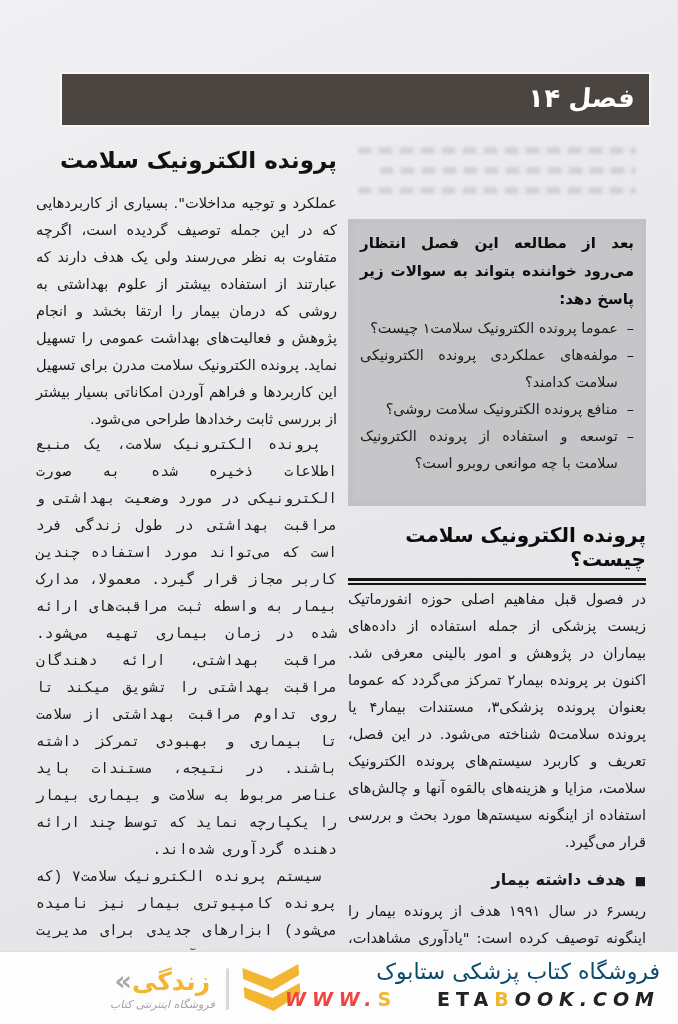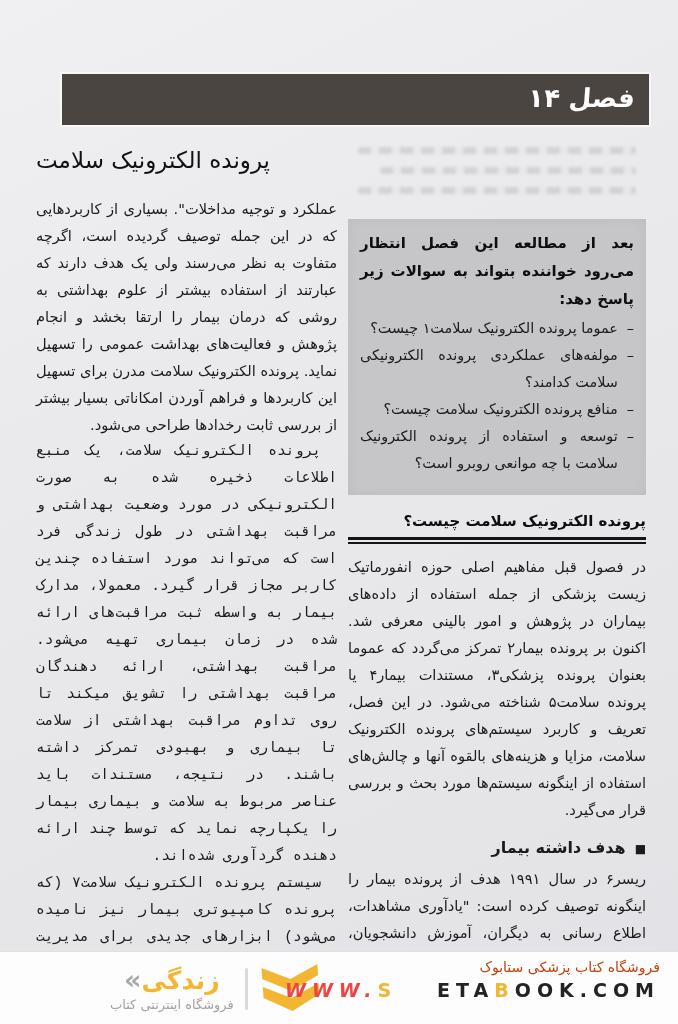--- a/index.html
+++ b/index.html
@@ -13,58 +13,58 @@
     position:absolute; left:62px; right:29px; top:74px; height:51px;
     background:#4a4540; display:flex; align-items:center; justify-content:flex-end;
     box-shadow:0 0 0 2px rgba(255,255,255,.55);
   }
   .chapter-label {
     color:#fff; font-weight:bold; font-size:26px; padding:0 14px 4px 0;
     direction:rtl; transform:skewX(-4deg); letter-spacing:1px;
   }
   
   .col-left { position:absolute; left:36px; top:147px; width:301px; direction:rtl; }
-  .col-title { margin:0 0 22px 0; font-size:23px; font-weight:normal; text-align:left; color:#111; }
+  .col-title { margin:0 0 16px 0; font-size:23px; font-weight:bold; text-align:right; color:#111; }
   .para { margin:0; font-size:14.6px; line-height:27px; text-align:justify; text-justify:inter-word; }
   .para.indent { text-indent:16px;font-family:Liberation Mono, monospace; }
   
   .col-right { position:absolute; left:348px; top:134px; width:298px; direction:rtl; }
   .bleed { height:64px; margin:0 4px 8px; opacity:.5; }
   .bleed-line {
     height:7px; margin:13px 6px 0; border-radius:3px; filter:blur(1.6px);
     background:repeating-linear-gradient(90deg, rgba(110,110,122,.38) 0 13px, rgba(110,110,122,.06) 13px 21px);
   }
   .bleed-line.w2 { margin-left:28px; }
-  .objectives-box { background:#c6c5c7; padding:10px 12px 18px; box-shadow:inset 0 0 12px rgba(0,0,0,.05); }
+  .objectives-box { background:#c6c5c7; padding:10px 12px 29px; box-shadow:inset 0 0 12px rgba(0,0,0,.05); }
   .obj-intro { margin:0; font-weight:bold; font-size:15px; line-height:28px; text-align:justify; color:#0e0e10; }
   .obj-list { list-style:none; margin:2px 0 0; padding:0; }
   .obj-list li { display:flex; gap:9px; font-size:14.4px; line-height:27px; }
   .obj-list .dash { flex:0 0 auto; }
   .obj-list .qtext { flex:1 1 auto; text-align:justify; }
-  .section-heading { margin:17px 0 0; font-size:15px; font-weight:bold; color:#0d0d0f; }
+  .section-heading { margin:17px 0 0; font-size:20px; font-weight:bold; color:#0d0d0f; }
   .double-rule { margin-top:7px; height:2px; border-top:3px solid #151515; border-bottom:2px solid #151515; }
-  .section-para { margin-top:9px; }
+  .section-para { }
   .subsection-heading { margin:15px 0 0; display:flex; align-items:center; gap:9px; font-size:16px; font-weight:bold; }
   .sq { font-size:12px; line-height:1; transform:translateY(1px); }
   .subsection-para { margin-top:8px; }
   .footnotes-wrap { direction:ltr; margin-top:13px; }
   .footnote-rule { width:212px; border-top:2px solid #1c1c1c; margin:0 0 4px; }
   .footnotes { list-style:none; margin:0; padding:0; font-family:"Liberation Serif", serif; font-size:13.5px; line-height:17px; color:#17171a; }
   
   .footer { position:absolute; left:0; right:0; bottom:0; height:72px; background:#fdfdfd; border-top:1px solid #e0e0e0; }
   .logo-block { position:absolute; left:110px; top:12px; display:flex; align-items:center; gap:11px; }
   .logo-text { text-align:center; }
   .wordmark { direction:ltr; display:flex; align-items:baseline; justify-content:center; line-height:1; }
   .kaf-mark { color:#a9a9ab; font-weight:bold; font-size:27px; }
   .brand { color:#f2b632; font-weight:bold; font-size:25px; letter-spacing:-1px; }
-  .tagline { margin-top:4px; font-size:13px; color:#a3a3a5; direction:rtl; }
+  .tagline { margin-top:4px; font-size:11px; color:#a3a3a5; direction:rtl;font-style:italic; }
   .logo-sep { width:3px; height:42px; background:#d9d9db; border-radius:2px; }
   .chevron-svg { display:block; transform:rotate(-4deg); }
   .footer-right { position:absolute; right:18px; top:7px; text-align:right; }
-  .store-line { direction:rtl; font-size:14px; color:#c2410c; }
+  .store-line { direction:rtl; font-size:22px; color:#0c4a6e; }
   .site-url { margin-top:4px; direction:ltr; font-size:19px; font-weight:bold; letter-spacing:6px; white-space:nowrap; }
 </style>
 </head>
 <body>
 
 <div class="page">
 
   <div class="chapter-band">
     <span class="chapter-label">فصل ۱۴</span>
   </div>
@@ -90,21 +90,21 @@
           <li>
           <span class="dash">–</span>
           <span class="qtext">عموما پرونده الکترونیک سلامت۱ چیست؟</span>
         </li>
           <li>
           <span class="dash">–</span>
           <span class="qtext">مولفه‌های عملکردی پرونده الکترونیکی سلامت کدامند؟</span>
         </li>
           <li>
           <span class="dash">–</span>
-          <span class="qtext">منافع پرونده الکترونیک سلامت چیست؟</span>
+          <span class="qtext">منافع پرونده الکترونیک سلامت روشی؟</span>
         </li>
           <li>
           <span class="dash">–</span>
           <span class="qtext">توسعه و استفاده از پرونده الکترونیک سلامت با چه موانعی روبرو است؟</span>
         </li>
         </ul>
     </div>
 
     <h2 class="section-heading">پرونده الکترونیک سلامت چیست؟</h2>
     <div class="double-rule"></div>
@@ -139,18 +139,18 @@
       </div>
       <div class="logo-sep"></div>
       <svg class="chevron-svg" width="64" height="50" viewBox="0 0 64 50" aria-hidden="true">
         <path d="M4 2 L32 15 L60 2 L60 13 L32 27 L4 13 Z" fill="#f2b632"></path>
         <path d="M4 21 L32 34 L60 21 L60 32 L32 47 L4 32 Z" fill="#f2b632"></path>
       </svg>
     </div>
 
     <div class="footer-right">
       <div class="store-line">فروشگاه کتاب پزشکی ستابوک</div>
-      <div class="site-url"><span style="color: #ef4444; font-style: italic;">WWW.</span><span style="color: rgb(242, 182, 50);">S</span><span style="color: rgb(35, 35, 37); margin-left: 40px;">ETA</span><span style="color: rgb(242, 182, 50);">B</span><span style="color: rgb(35, 35, 37);">OOK.COM</span></div>
+      <div class="site-url"><span style="color: #ef4444; font-style: italic;">WWW.</span><span style="color: rgb(242, 182, 50);">S</span><span style="color: rgb(35, 35, 37); margin-left: 40px;">ETA</span><span style="color: rgb(242, 182, 50);">B</span><span style="color: rgb(35, 35, 37); font-style: italic;">OOK.COM</span></div>
     </div>
 
   </div>
 
 </div>
 
 </body></html>

